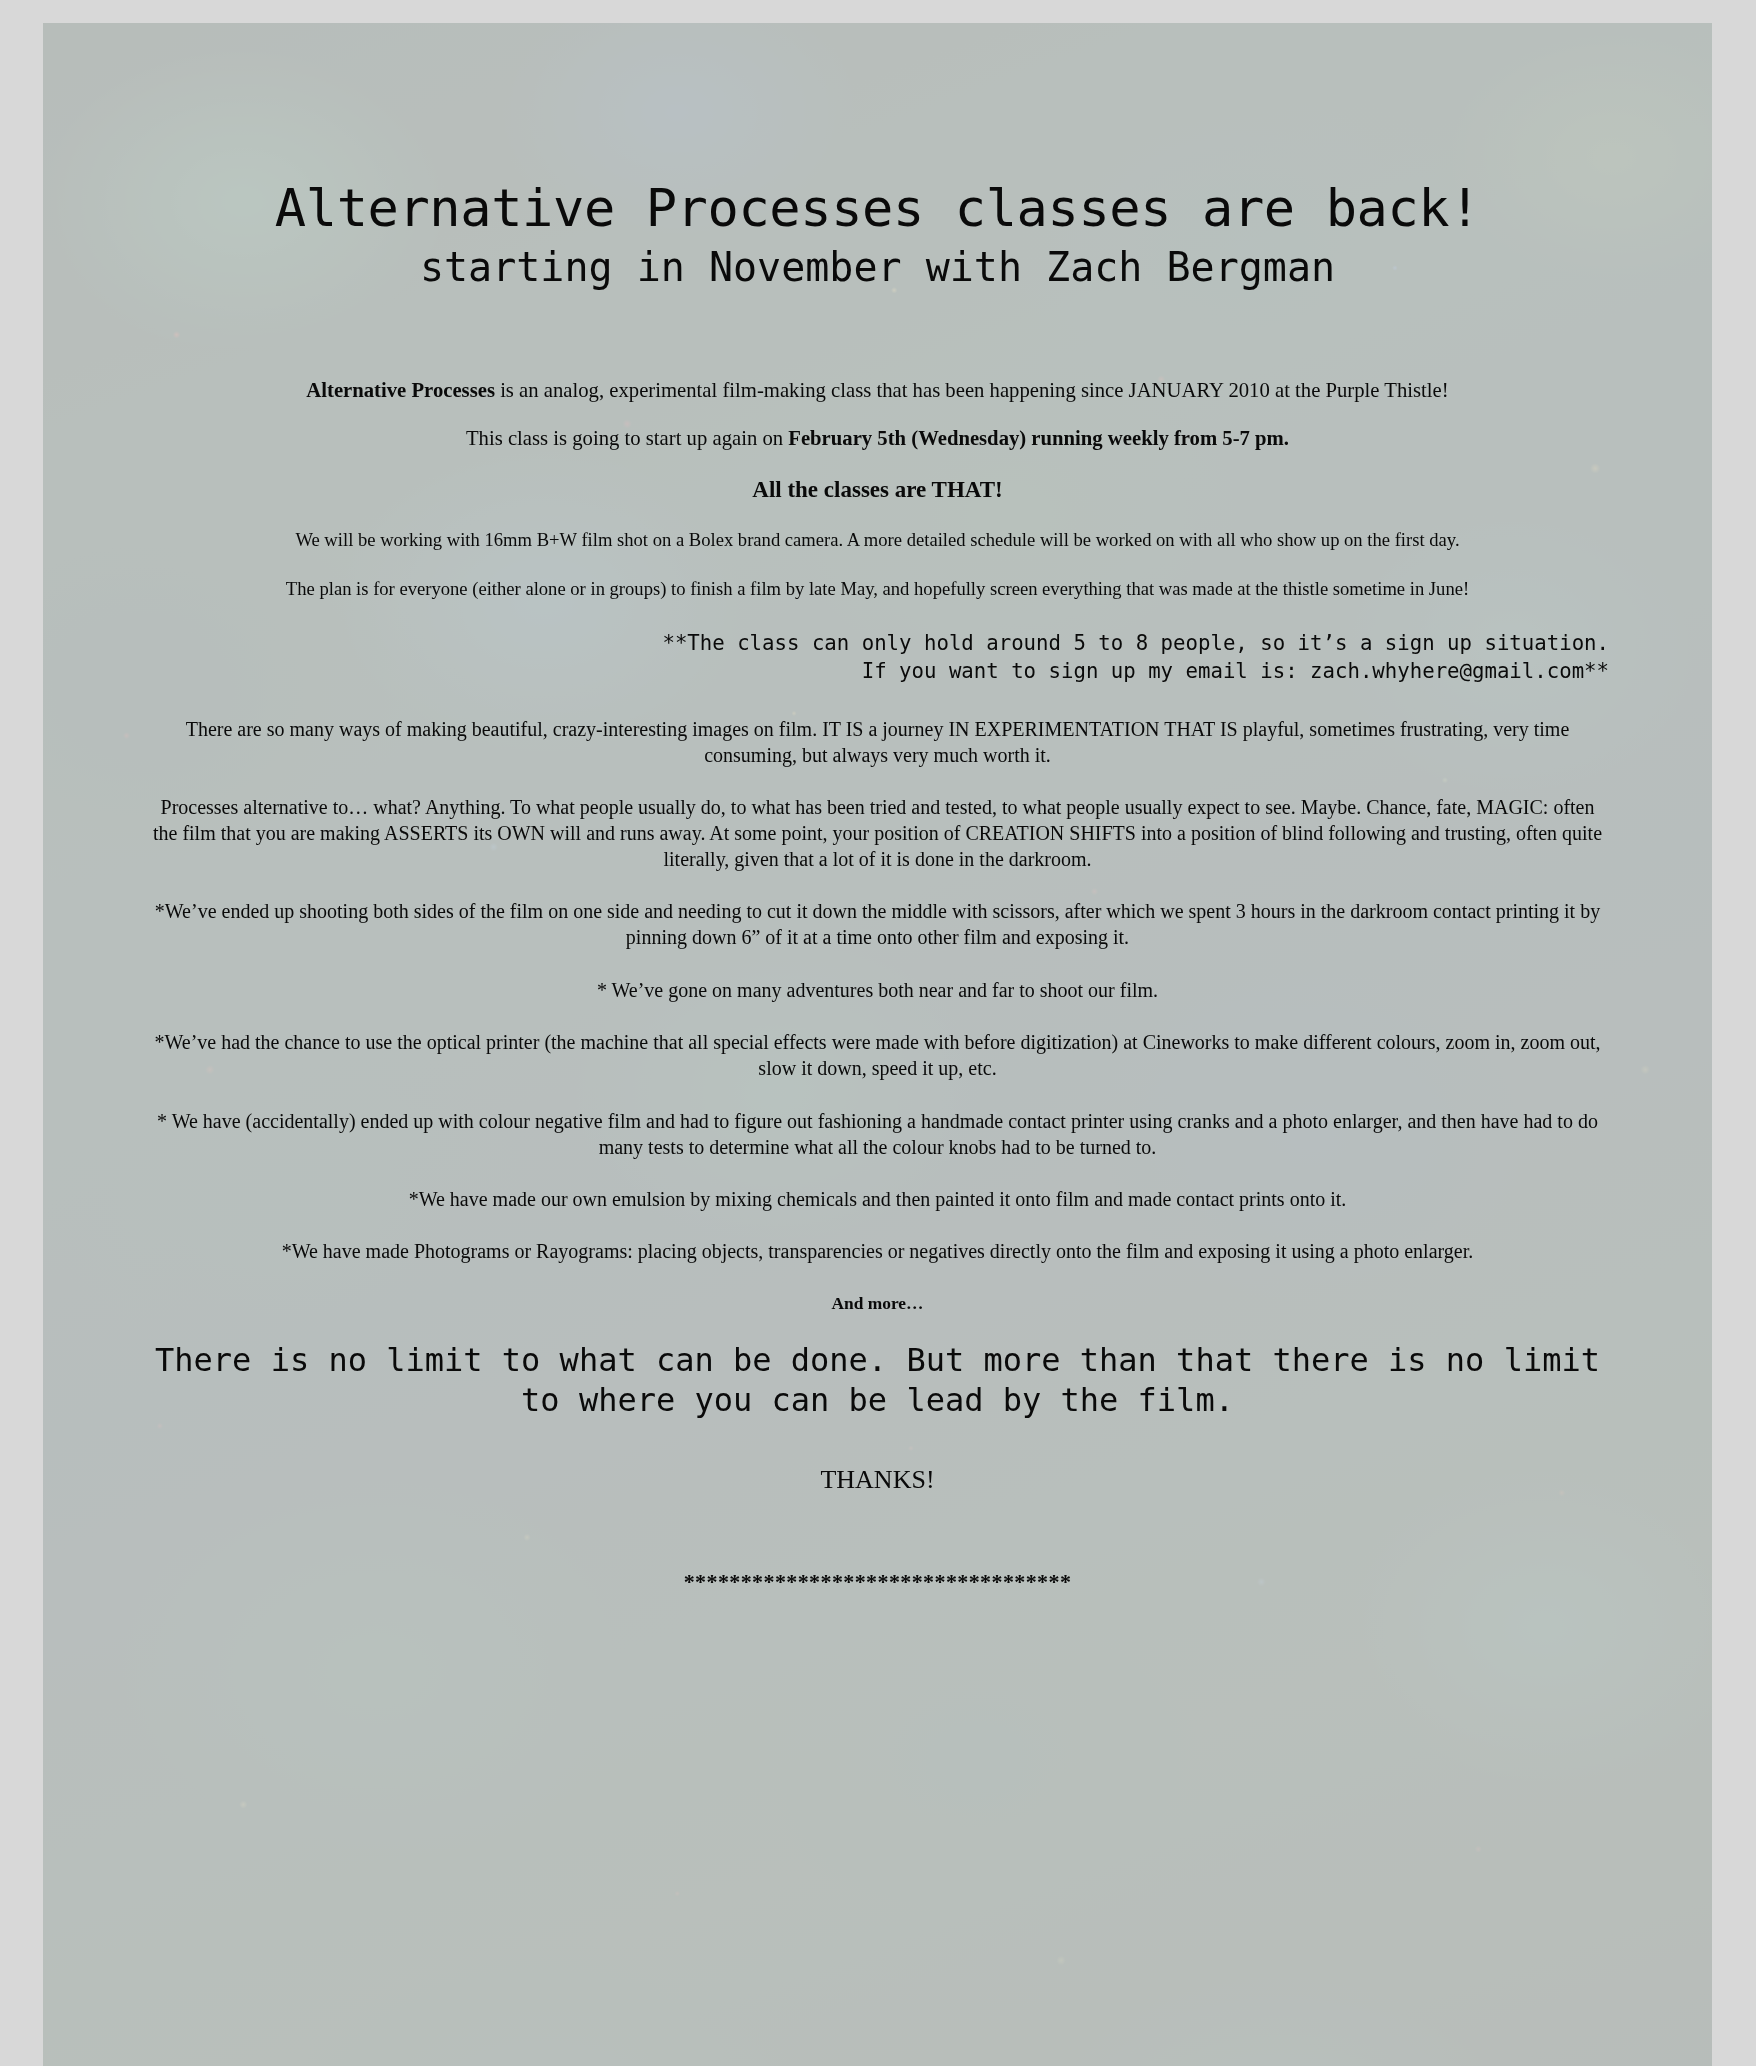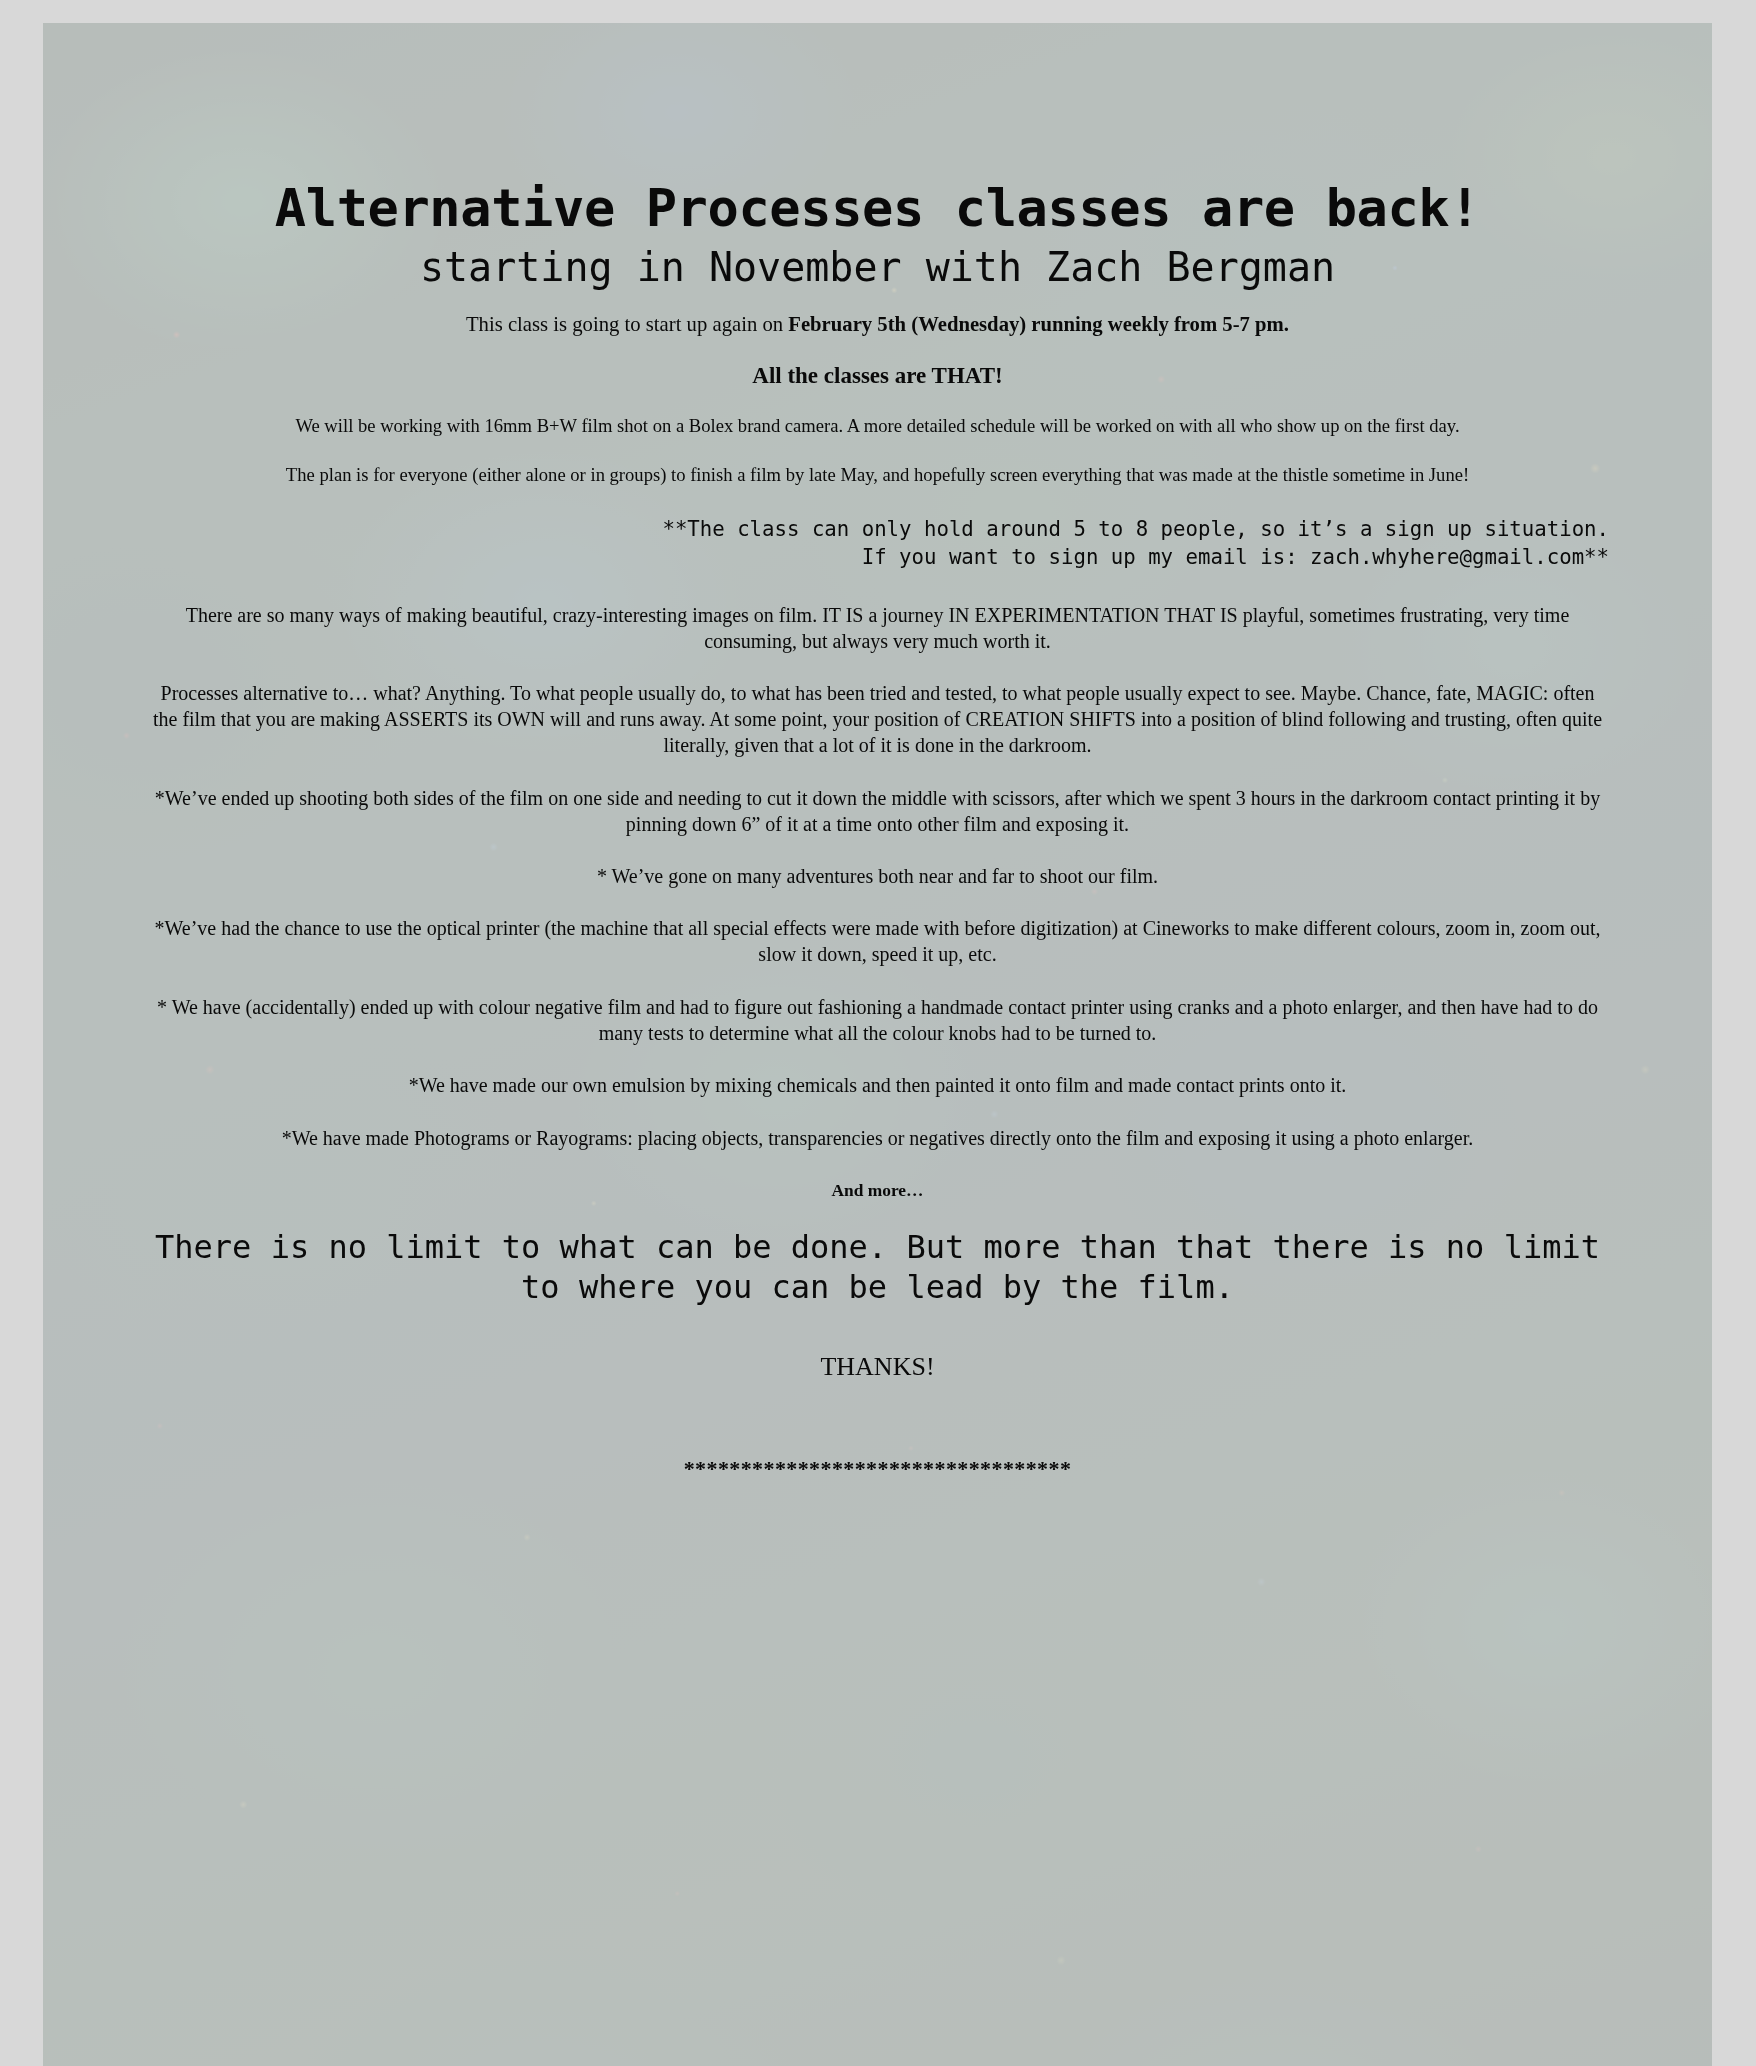--- a/index.html
+++ b/index.html
@@ -104,21 +104,21 @@
   
   .mono {
     font-family: "DejaVu Sans Mono", monospace;
   }
   #title {
     margin: 0;
     padding-top: 157px;
     font-size: 52px;
     line-height: 1.08;
     text-align: center;
-    font-weight: 700;
+    font-weight: 400;
     letter-spacing: -0.4px;
   }
   #subtitle {
     margin: 0;
     padding-top: 9px;
     font-size: 40px;
     line-height: 1.12;
     text-align: center;
     font-weight: 400;
   }
@@ -195,20 +195,21 @@
 <div id="poster">
   <div id="bg-art"></div>
   <div id="bg-speckle"></div>
   <div id="bg-wash"></div>
 
   <div id="content">
 
     <h1 id="title" class="mono">Alternative Processes classes are back!</h1>
     <h2 id="subtitle" class="mono">starting in November with Zach Bergman</h2>
 
+    <p class="para sp-intro"><span class="bold">Alternative Processes</span><span> is an analog, experimental film-making class that has been happening since JANUARY 2010  at the Purple Thistle!</span></p>
 
     <p class="para sp-1"><span>This class is going to start up again on </span><span class="bold">February 5th (Wednesday) running weekly from 5-7 pm.</span></p>
 
     <p class="para sp-2 big-free">All the classes are THAT!</p>
 
     <p class="para sp-3 small-para">We will be working with 16mm B+W film shot on a Bolex brand camera. A more detailed schedule will be worked on with all who show up on the first day.</p>
 
     <p class="para sp-4 small-para">The plan is for everyone (either alone or in groups) to finish a film by late May, and hopefully screen everything that was made at the thistle sometime in June!</p>
 
     <p class="mono-note" style="white-space: pre-line;">**The class can only hold around 5 to 8 people, so it’s a sign up situation.

